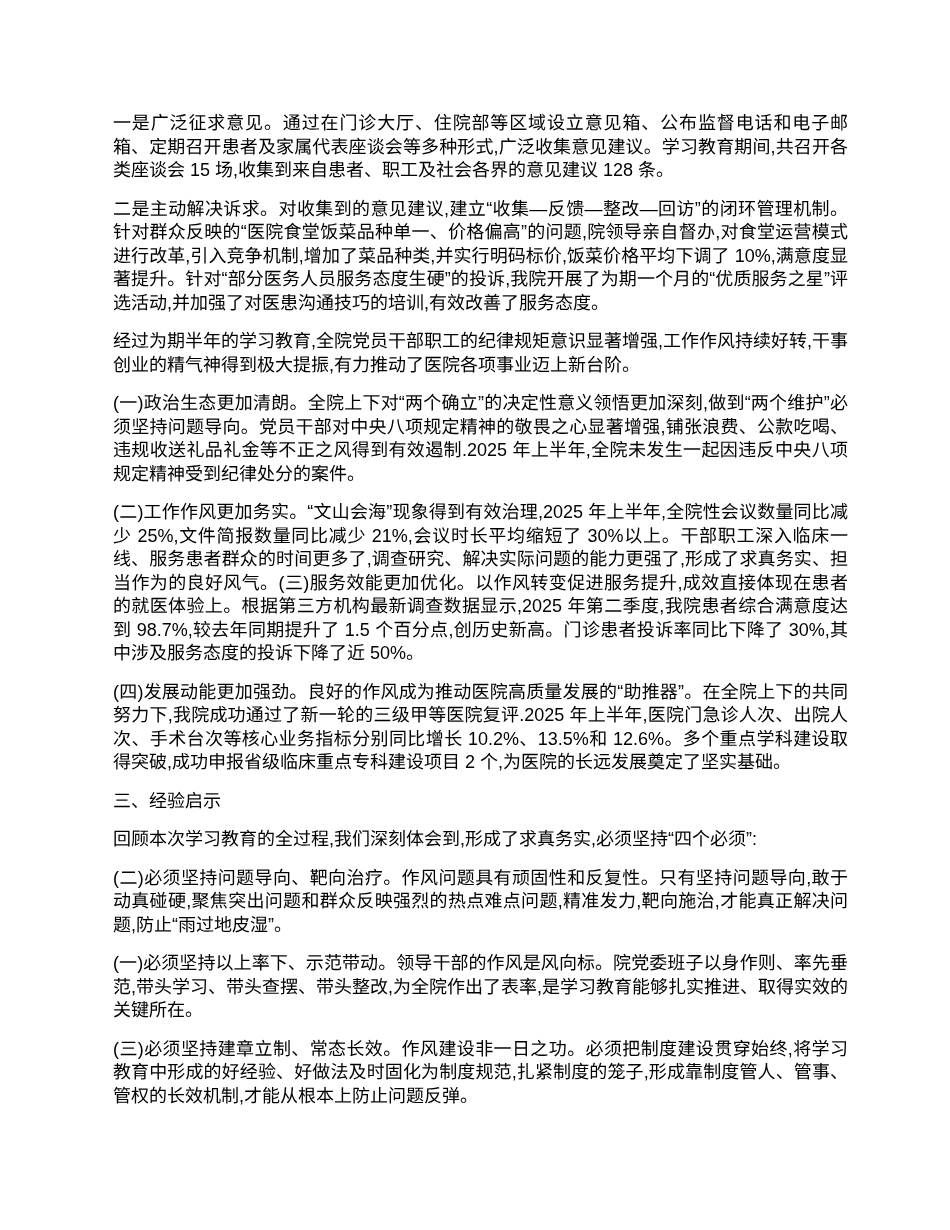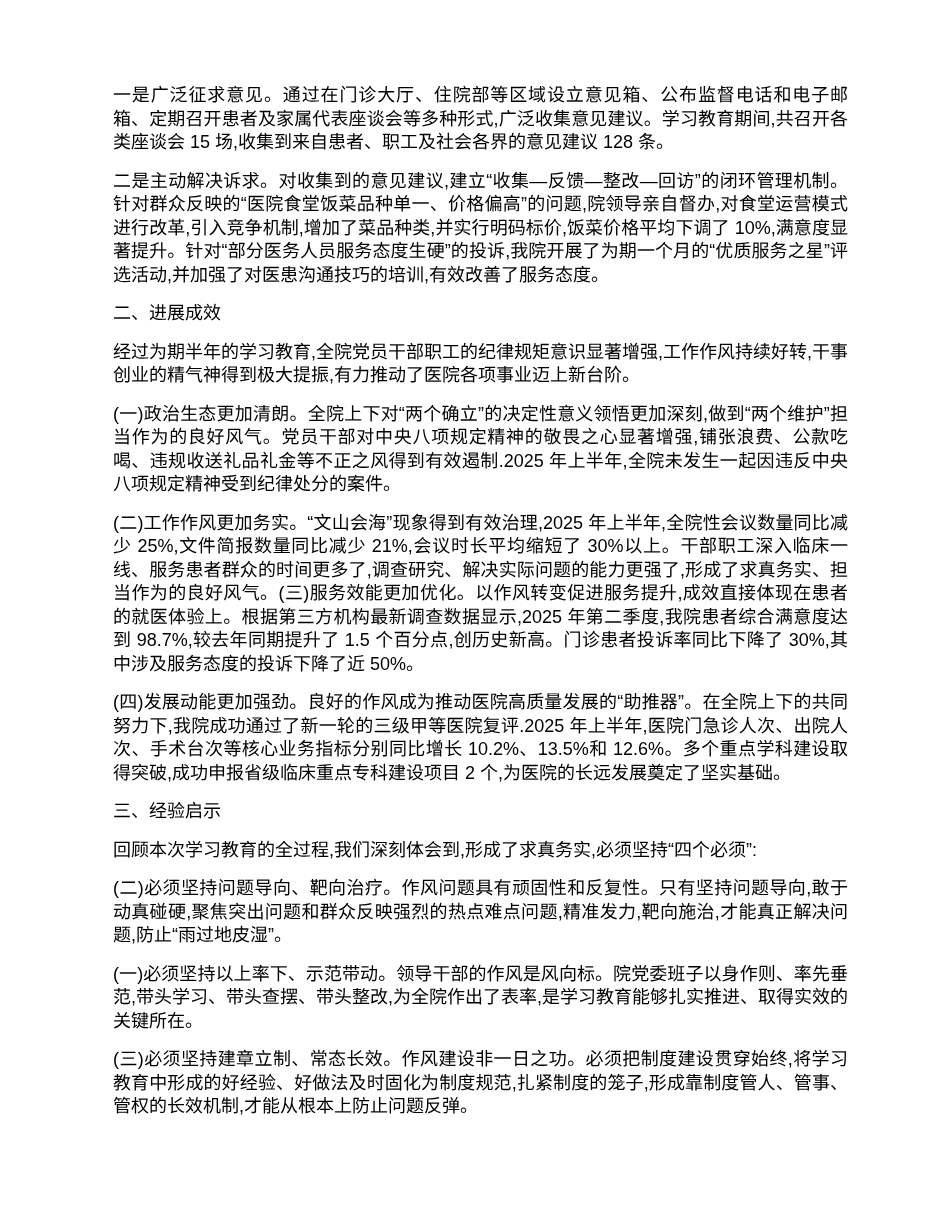--- a/index.html
+++ b/index.html
@@ -10,21 +10,21 @@
   body {
     width: 950px;
     height: 1230px;
     overflow: hidden;
     font-family: "Liberation Sans", "DejaVu Sans", sans-serif;
   }
   .page {
     box-sizing: border-box;
     width: 950px;
     height: 1230px;
-    padding: 84px 102px 40px 113px;
+    padding: 112px 102px 40px 113px;
     background: #ffffff;
   }
   .doc-body p {
     margin: 0 0 15px 0;
     font-size: 18px;
     line-height: 23.5px;
     color: #000000;
     text-align: justify;
     word-break: break-all;
     font-weight: 400;
@@ -33,23 +33,22 @@
     text-align: left;
   }
 </style>
 </head>
 <body>
 
 <main class="page">
   <div class="doc-body" id="doc-body">
       <p class="body-paragraph">一是广泛征求意见。通过在门诊大厅、住院部等区域设立意见箱、公布监督电话和电子邮箱、定期召开患者及家属代表座谈会等多种形式,广泛收集意见建议。学习教育期间,共召开各类座谈会 15 场,收集到来自患者、职工及社会各界的意见建议 128 条。</p>
       <p class="body-paragraph">二是主动解决诉求。对收集到的意见建议,建立“收集—反馈—整改—回访”的闭环管理机制。针对群众反映的“医院食堂饭菜品种单一、价格偏高”的问题,院领导亲自督办,对食堂运营模式进行改革,引入竞争机制,增加了菜品种类,并实行明码标价,饭菜价格平均下调了 10%,满意度显著提升。针对“部分医务人员服务态度生硬”的投诉,我院开展了为期一个月的“优质服务之星”评选活动,并加强了对医患沟通技巧的培训,有效改善了服务态度。</p>
-      <p class="heading">二、进展成效</p>
       <p class="body-paragraph">经过为期半年的学习教育,全院党员干部职工的纪律规矩意识显著增强,工作作风持续好转,干事创业的精气神得到极大提振,有力推动了医院各项事业迈上新台阶。</p>
-      <p class="body-paragraph">(一)政治生态更加清朗。全院上下对“两个确立”的决定性意义领悟更加深刻,做到“两个维护”担当作为的良好风气。党员干部对中央八项规定精神的敬畏之心显著增强,铺张浪费、公款吃喝、违规收送礼品礼金等不正之风得到有效遏制.2025 年上半年,全院未发生一起因违反中央八项规定精神受到纪律处分的案件。</p>
+      <p class="body-paragraph">(一)政治生态更加清朗。全院上下对“两个确立”的决定性意义领悟更加深刻,做到“两个维护”必须坚持问题导向。党员干部对中央八项规定精神的敬畏之心显著增强,铺张浪费、公款吃喝、违规收送礼品礼金等不正之风得到有效遏制.2025 年上半年,全院未发生一起因违反中央八项规定精神受到纪律处分的案件。</p>
       <p class="body-paragraph">(二)工作作风更加务实。“文山会海”现象得到有效治理,2025 年上半年,全院性会议数量同比减少 25%,文件简报数量同比减少 21%,会议时长平均缩短了 30%以上。干部职工深入临床一线、服务患者群众的时间更多了,调查研究、解决实际问题的能力更强了,形成了求真务实、担当作为的良好风气。(三)服务效能更加优化。以作风转变促进服务提升,成效直接体现在患者的就医体验上。根据第三方机构最新调查数据显示,2025 年第二季度,我院患者综合满意度达到 98.7%,较去年同期提升了 1.5 个百分点,创历史新高。门诊患者投诉率同比下降了 30%,其中涉及服务态度的投诉下降了近 50%。</p>
       <p class="body-paragraph">(四)发展动能更加强劲。良好的作风成为推动医院高质量发展的“助推器”。在全院上下的共同努力下,我院成功通过了新一轮的三级甲等医院复评.2025 年上半年,医院门急诊人次、出院人次、手术台次等核心业务指标分别同比增长 10.2%、13.5%和 12.6%。多个重点学科建设取得突破,成功申报省级临床重点专科建设项目 2 个,为医院的长远发展奠定了坚实基础。</p>
       <p class="heading">三、经验启示</p>
       <p class="body-paragraph">回顾本次学习教育的全过程,我们深刻体会到,形成了求真务实,必须坚持“四个必须”:</p>
       <p class="body-paragraph">(二)必须坚持问题导向、靶向治疗。作风问题具有顽固性和反复性。只有坚持问题导向,敢于动真碰硬,聚焦突出问题和群众反映强烈的热点难点问题,精准发力,靶向施治,才能真正解决问题,防止“雨过地皮湿”。</p>
       <p class="body-paragraph">(一)必须坚持以上率下、示范带动。领导干部的作风是风向标。院党委班子以身作则、率先垂范,带头学习、带头查摆、带头整改,为全院作出了表率,是学习教育能够扎实推进、取得实效的关键所在。</p>
       <p class="body-paragraph">(三)必须坚持建章立制、常态长效。作风建设非一日之功。必须把制度建设贯穿始终,将学习教育中形成的好经验、好做法及时固化为制度规范,扎紧制度的笼子,形成靠制度管人、管事、管权的长效机制,才能从根本上防止问题反弹。</p>
     </div>
 </main>
 

